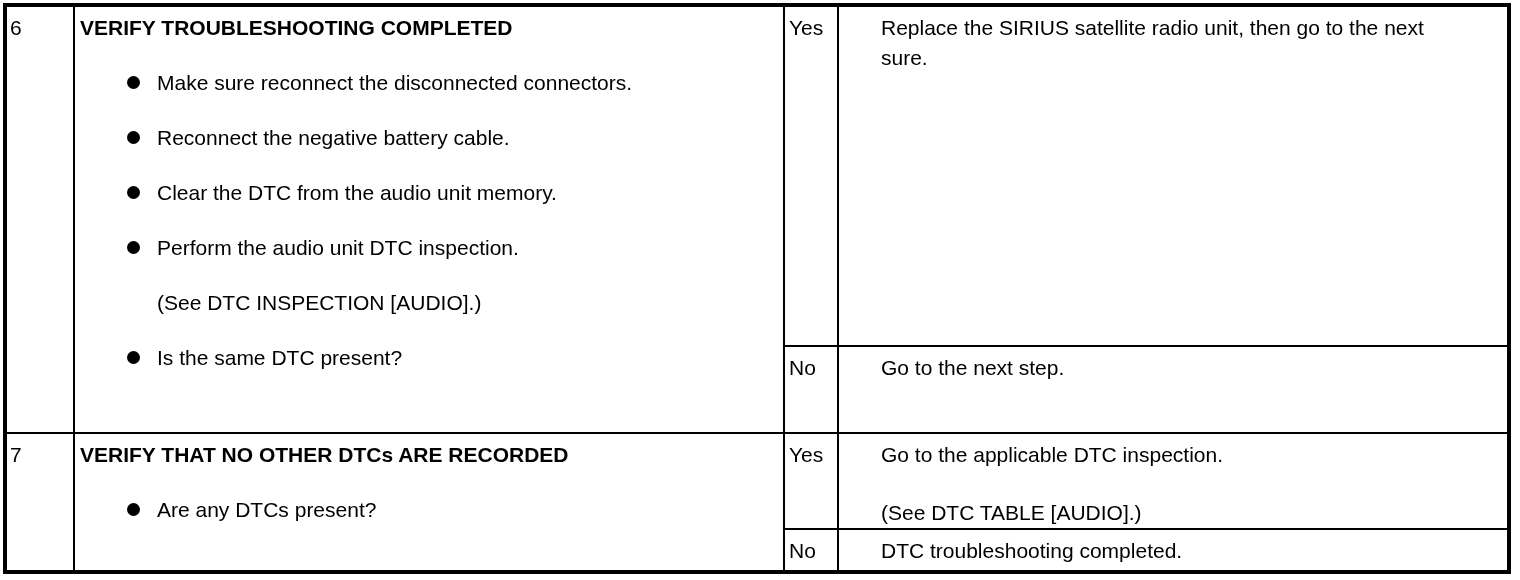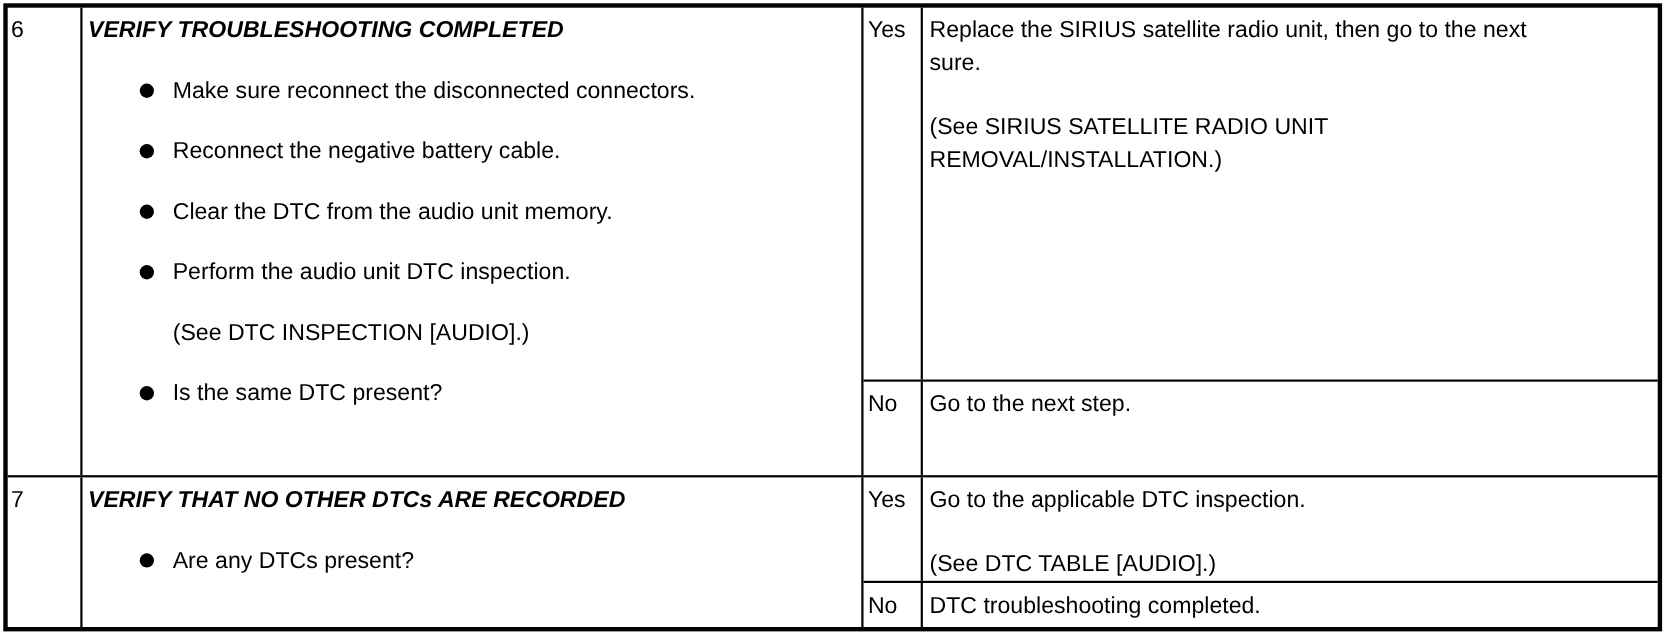--- a/index.html
+++ b/index.html
@@ -40,21 +40,21 @@
     border-right: 2px solid #000000;
     padding: 6px 2px 0 3px;
   }
 
   .inspection-cell {
     width: 710px;
     border-right: 2px solid #000000;
     padding: 6px 6px 0 5px;
   }
 
-  .inspection-title { font-weight: bold; font-style: italic; }
+  .inspection-title { font-weight: bold; }
 
   .inspection-item {
     position: relative;
     padding-left: 77px;
     margin-top: 25px;
   }
   .inspection-item .bullet {
     position: absolute;
     left: 47px;
     top: 8px;
@@ -62,21 +62,21 @@
     height: 13px;
     border-radius: 50%;
     background: #000000;
   }
 
   .result-col {
     flex: 1;
     display: flex;
     flex-direction: column;
   }
-  .result-row { display: flex; width: 100%; }
+  .result-row { display: flex; width: 100%; gap: 36px; }
   .row-6 .result-row.yes-row { height: 340px; border-bottom: 2px solid #000000; }
   .row-6 .result-row.no-row  { height: 85px; }
   .row-7 .result-row.yes-row { height: 96px; border-bottom: 2px solid #000000; }
   .row-7 .result-row.no-row  { height: 40px; }
 
   .yn-cell {
     width: 54px;
     border-right: 2px solid #000000;
     padding: 6px 0 0 4px;
   }
@@ -126,24 +126,20 @@
     <div class="result-col">
       <div class="result-row yes-row">
         <div class="yn-cell">
           <span>Yes</span>
         </div>
         <div class="action-cell">
           <div class="para">
             <div>Replace the SIRIUS satellite radio unit, then go to the next</div>
             <div>sure.</div>
           </div>
-          <div class="para">
-            <div>(See SIRIUS SATELLITE RADIO UNIT</div>
-            <div>REMOVAL/INSTALLATION.)</div>
-          </div>
         </div>
       </div>
       <div class="result-row no-row">
         <div class="yn-cell">
           <span>No</span>
         </div>
         <div class="action-cell">
           <div class="para">
             <div>Go to the next step.</div>
           </div>

